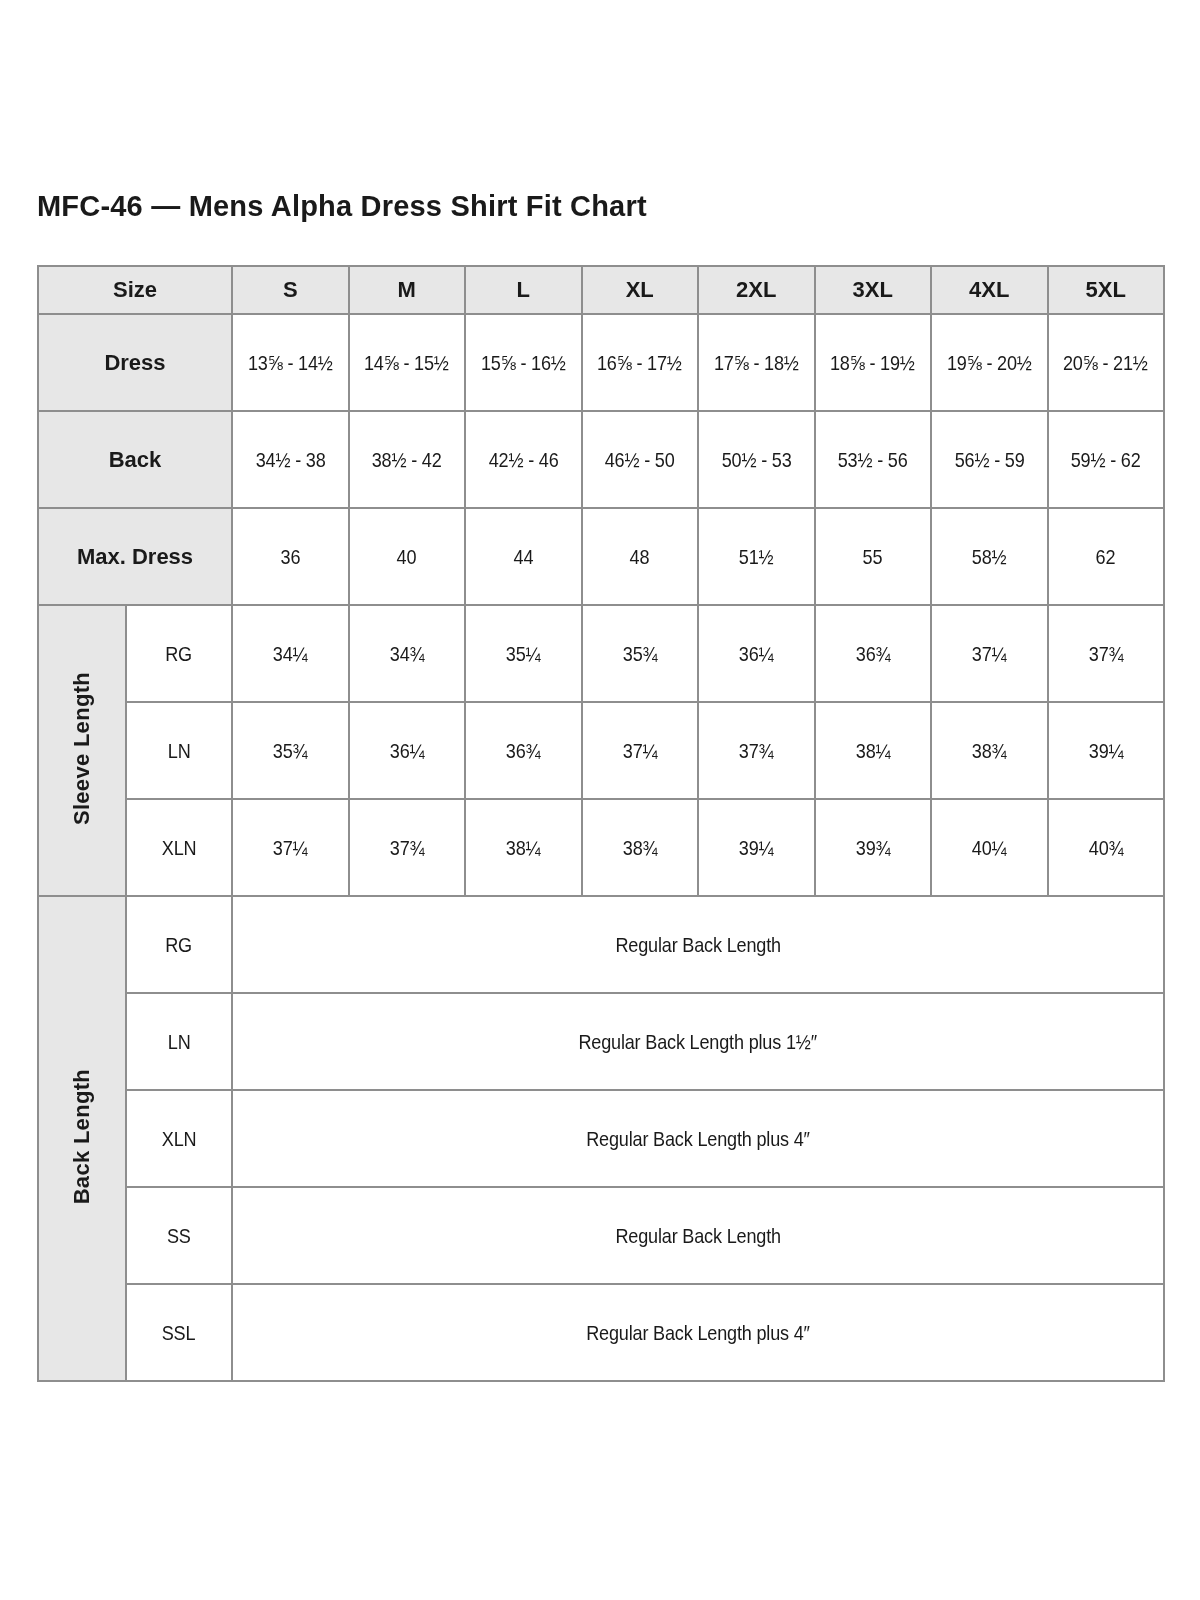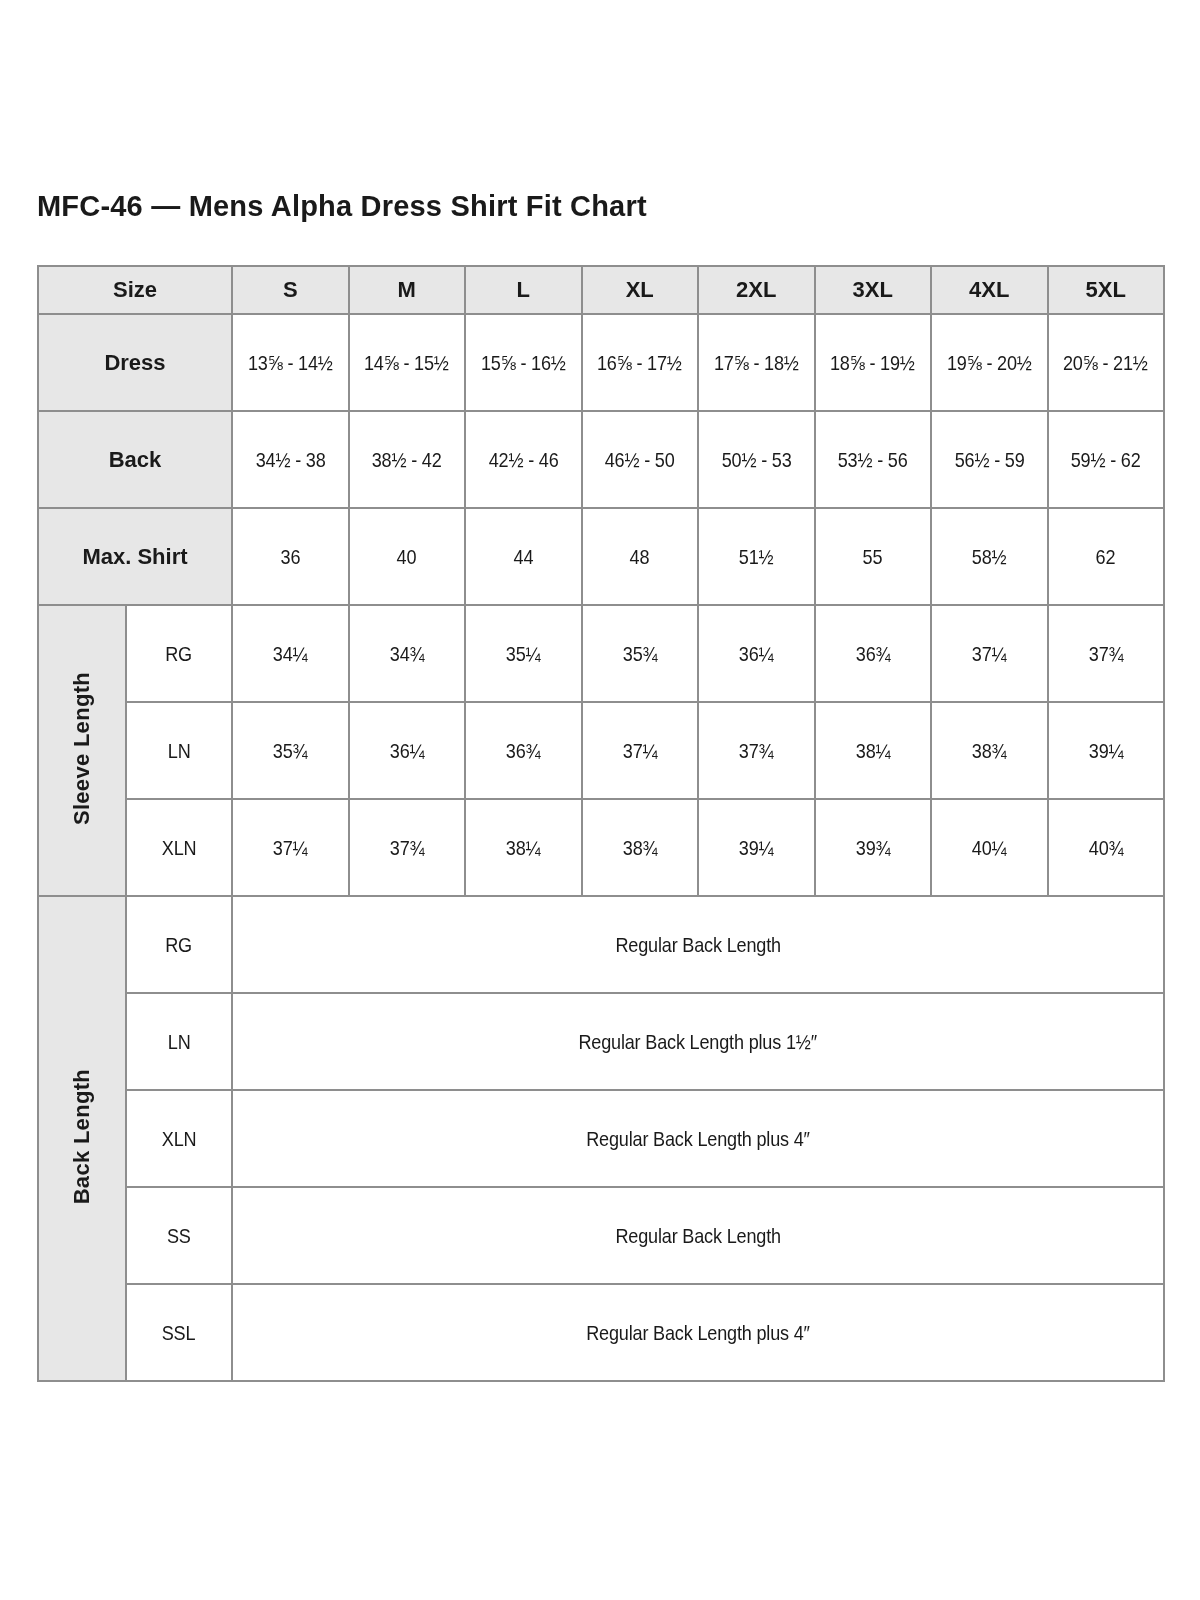--- a/index.html
+++ b/index.html
@@ -126,21 +126,21 @@
       <td class="data"><span class="c">38½ - 42</span></td>
       <td class="data"><span class="c">42½ - 46</span></td>
       <td class="data"><span class="c">46½ - 50</span></td>
       <td class="data"><span class="c">50½ - 53</span></td>
       <td class="data"><span class="c">53½ - 56</span></td>
       <td class="data"><span class="c">56½ - 59</span></td>
       <td class="data"><span class="c">59½ - 62</span></td>
     </tr>
 
     <tr class="h-row">
-      <td colspan="2" class="hdr">Max. Shirt</td>
+      <td colspan="2" class="hdr">Max. Dress</td>
       <td class="data"><span class="c">36</span></td>
       <td class="data"><span class="c">40</span></td>
       <td class="data"><span class="c">44</span></td>
       <td class="data"><span class="c">48</span></td>
       <td class="data"><span class="c">51½</span></td>
       <td class="data"><span class="c">55</span></td>
       <td class="data"><span class="c">58½</span></td>
       <td class="data"><span class="c">62</span></td>
     </tr>
 

